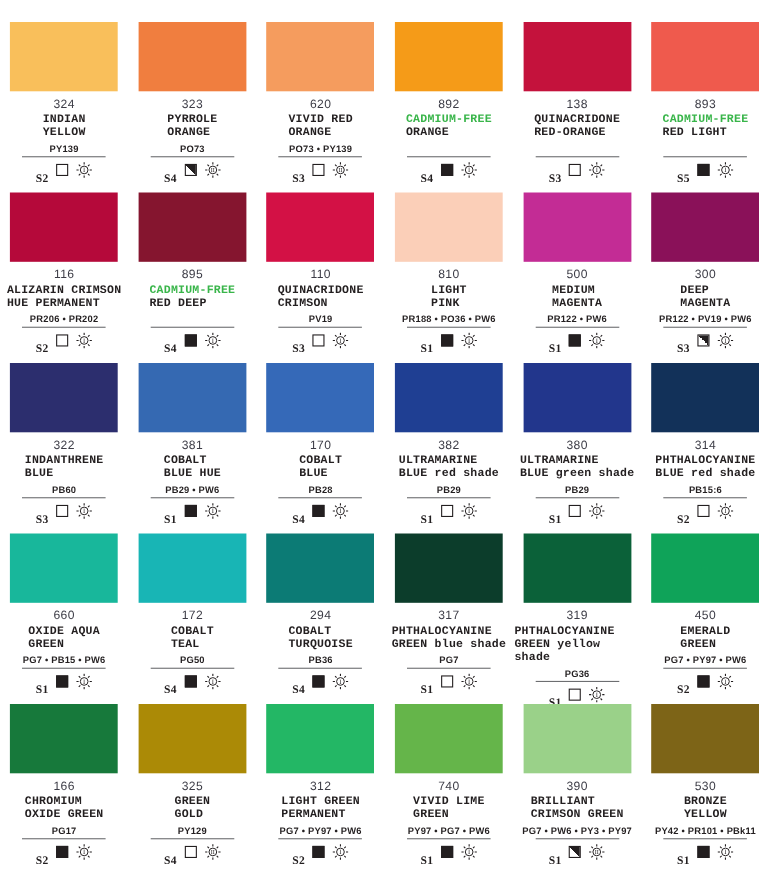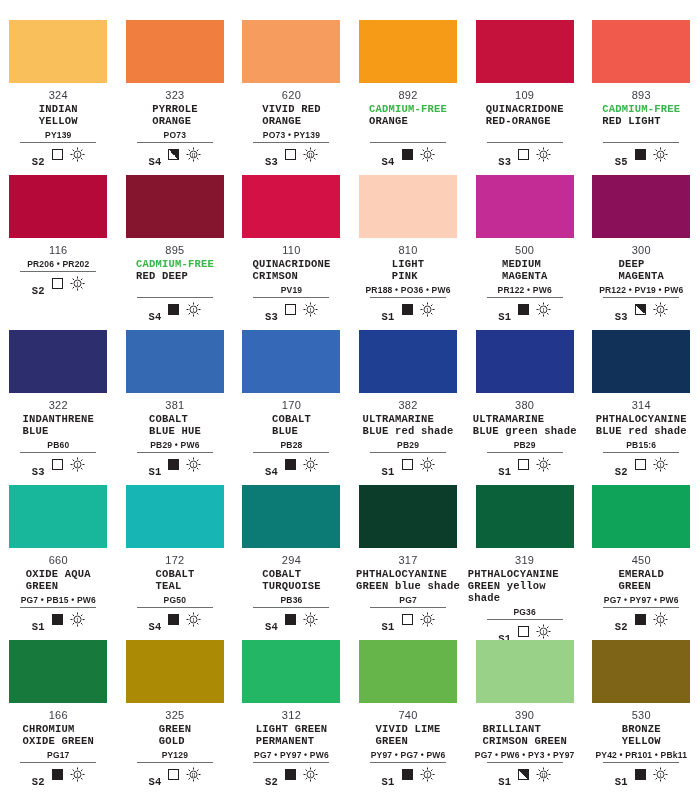--- a/index.html
+++ b/index.html
@@ -85,21 +85,21 @@
   }
   .meta {
     display: flex;
     align-items: center;
     justify-content: center;
     gap: 7px;
     margin-top: 3px;
     height: 16px;
   }
   .series {
-    font-family: Liberation Mono, monospace;
+    font-family: Liberation Serif, serif;
     font-size: 10.5px;
     font-weight: bold;
     color: #231f20;
     letter-spacing: 0.2px;
     margin-top: 16px;
   }
   .opacity-box {
     width: 11px;
     height: 11px;
     border: 1.3px solid #231f20;
@@ -213,21 +213,21 @@
               <line x1="22" y1="8" x2="24.8" y2="5.2" stroke="#231f20" stroke-width="2"></line>
               <line x1="5.2" y1="24.8" x2="8" y2="22" stroke="#231f20" stroke-width="2"></line>
               <circle cx="15" cy="15" r="7" fill="none" stroke="#231f20" stroke-width="1.8"></circle>
               <text x="15" y="19.5" text-anchor="middle" font-size="12" font-family="&quot;Liberation Serif&quot;, serif" fill="#231f20">I</text>
             </svg>
           </span>
         </div>
       </div>
       <div class="cell">
         <div class="swatch" style="background: rgb(196, 18, 60);"></div>
-        <div class="code">109</div>
+        <div class="code">138</div>
         <div class="name"><span>QUINACRIDONE</span><br><span>RED-ORANGE</span></div>
         <div class="pigments"></div>
         <div class="rule"></div>
         <div class="meta">
           <span class="series">S3</span>
           <span class="opacity-box "></span>
           <span>
             <svg width="15" height="15" viewBox="0 0 30 30" class="lf-icon">
               <line x1="15" y1="1" x2="15" y2="5" stroke="#231f20" stroke-width="2"></line>
               <line x1="15" y1="25" x2="15" y2="29" stroke="#231f20" stroke-width="2"></line>
@@ -266,20 +266,21 @@
               <text x="15" y="19.5" text-anchor="middle" font-size="12" font-family="&quot;Liberation Serif&quot;, serif" fill="#231f20">I</text>
             </svg>
           </span>
         </div>
       </div>
     </div>
     <div class="row">
       <div class="cell">
         <div class="swatch" style="background: rgb(181, 9, 58);"></div>
         <div class="code">116</div>
+        <div class="name"><span>ALIZARIN CRIMSON</span><br><span>HUE PERMANENT</span></div>
         <div class="pigments">PR206 • PR202</div>
         <div class="rule"></div>
         <div class="meta">
           <span class="series">S2</span>
           <span class="opacity-box "></span>
           <span>
             <svg width="15" height="15" viewBox="0 0 30 30" class="lf-icon">
               <line x1="15" y1="1" x2="15" y2="5" stroke="#231f20" stroke-width="2"></line>
               <line x1="15" y1="25" x2="15" y2="29" stroke="#231f20" stroke-width="2"></line>
               <line x1="1" y1="15" x2="5" y2="15" stroke="#231f20" stroke-width="2"></line>

